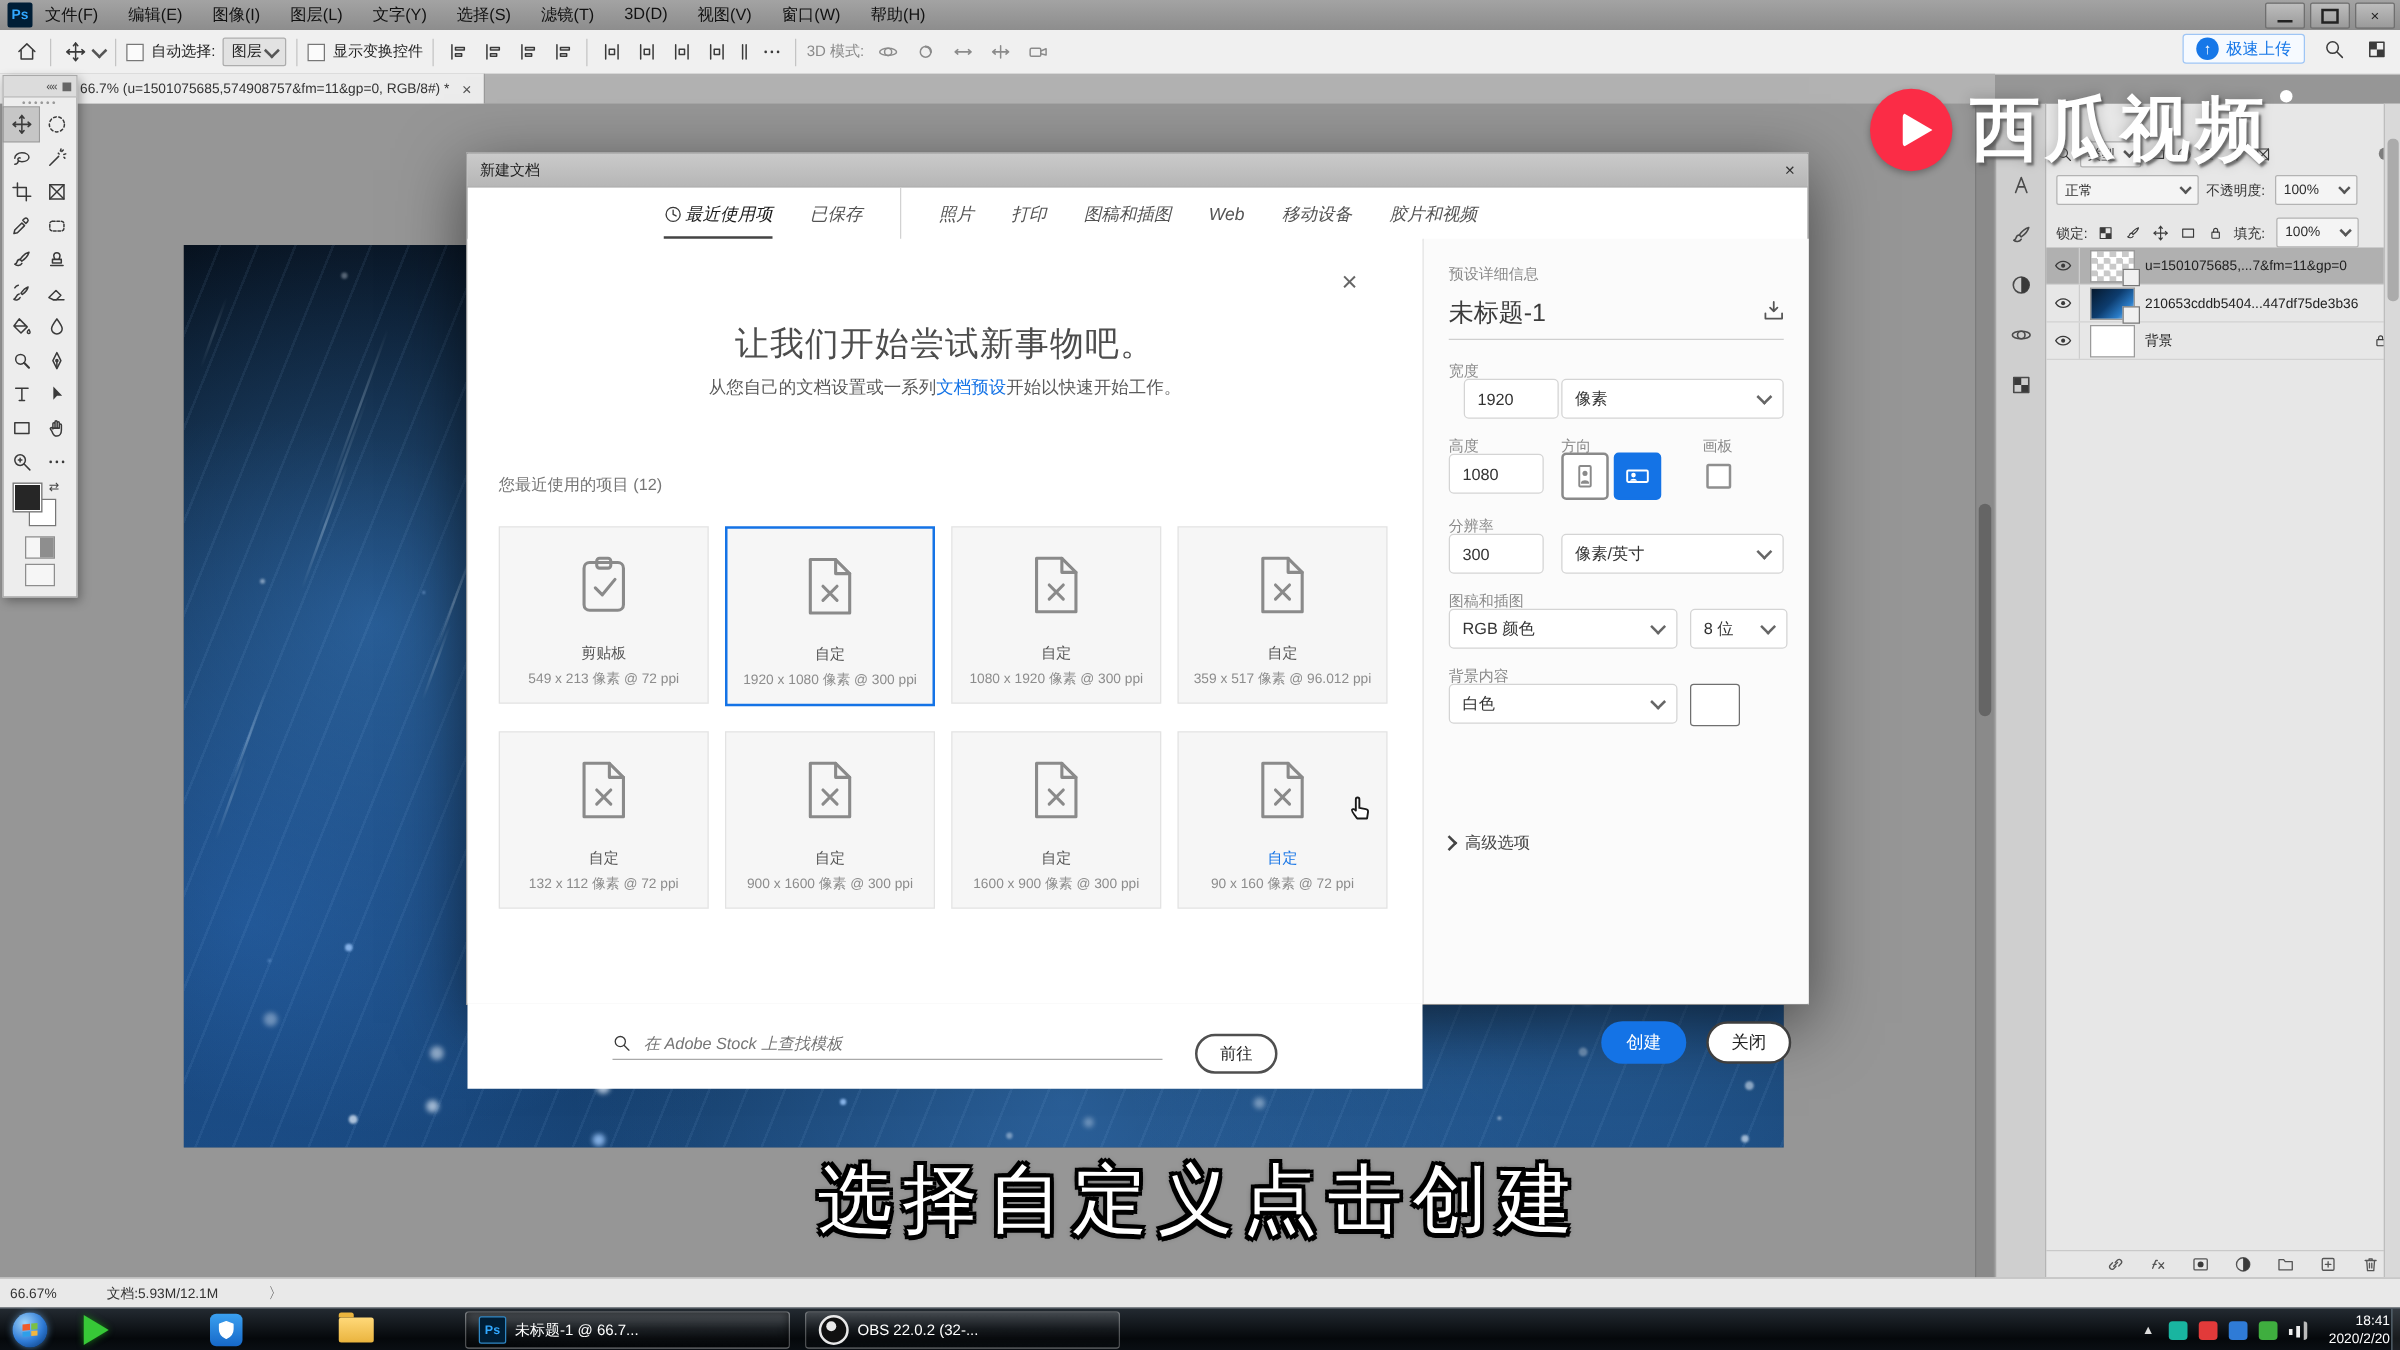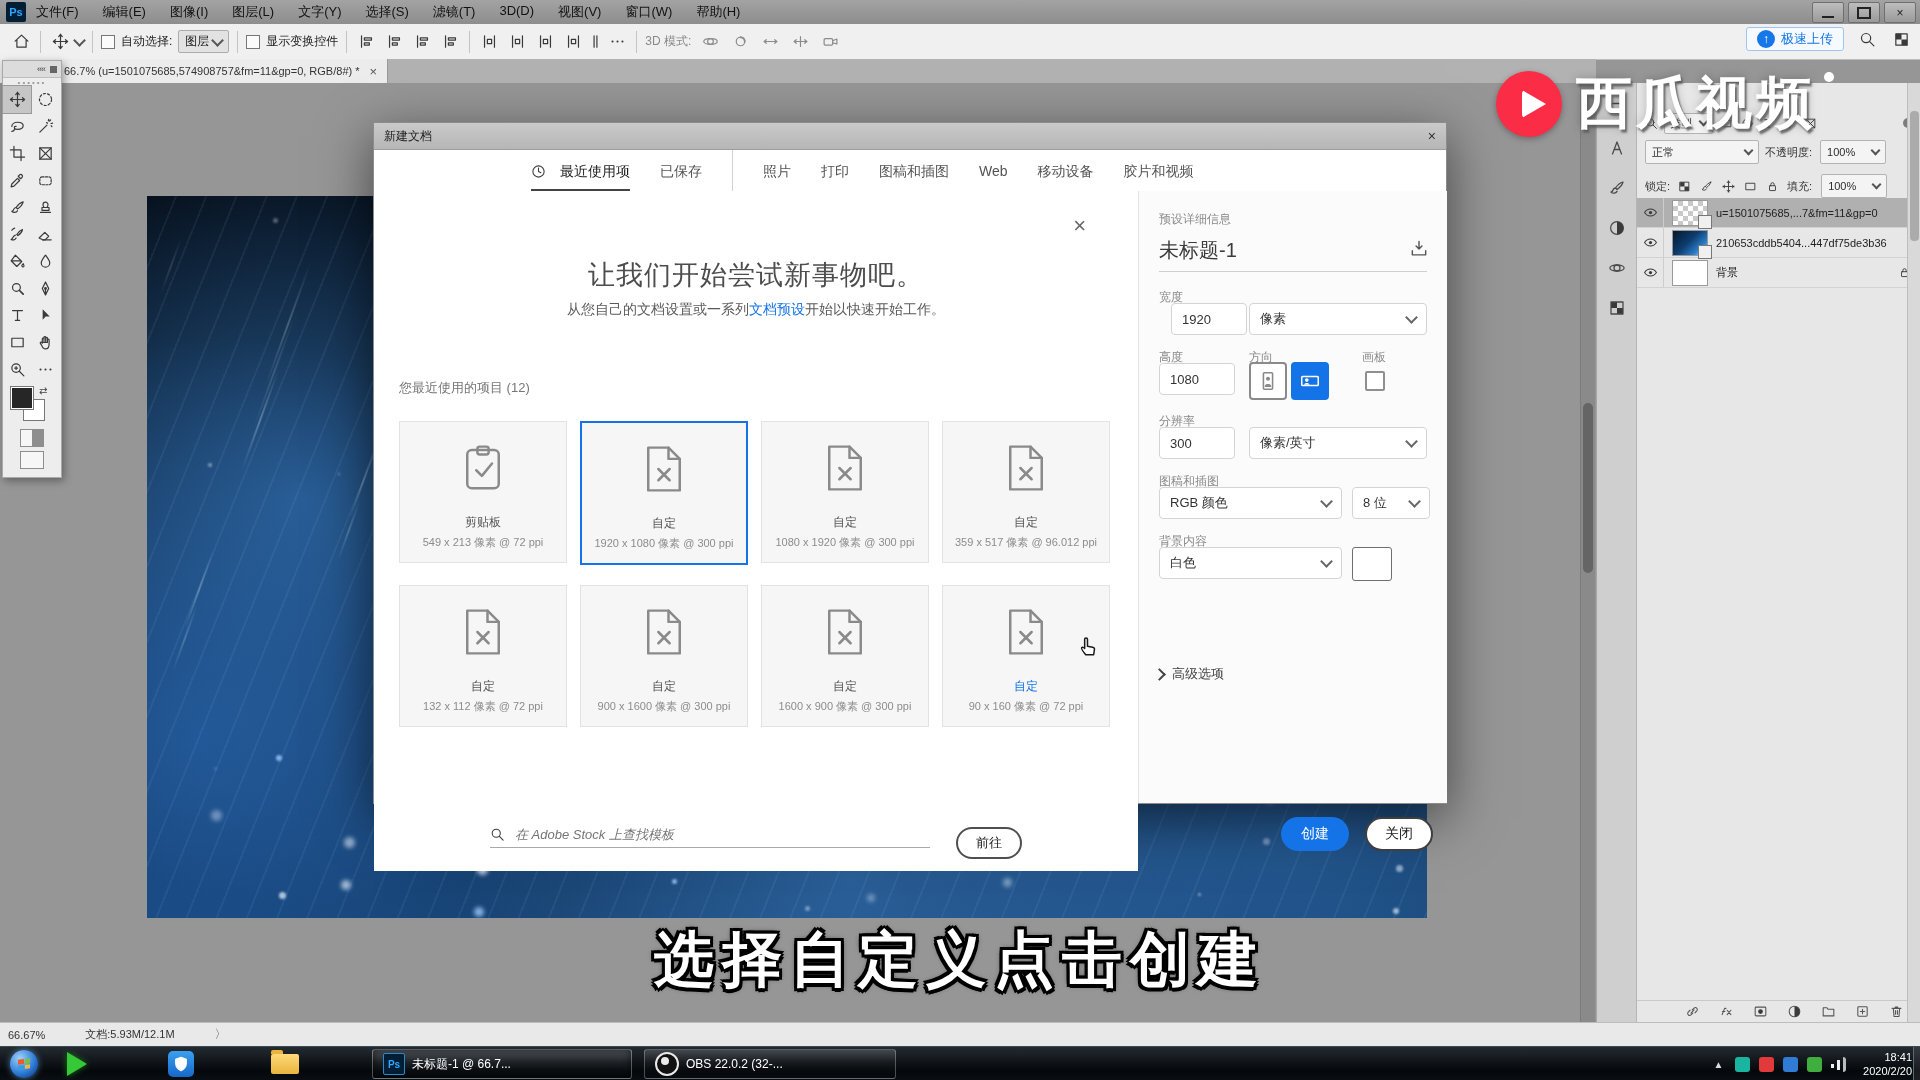--- a/index.html
+++ b/index.html
@@ -80,21 +80,21 @@
   .tbb{width:22px;height:16px;border:1px solid #8e8e8e;background:#f6f6f6;}
   .tbb.half{background:linear-gradient(90deg,#f6f6f6 50%,#8e8e8e 50%);}
 
   
   #dialog{left:373px;top:122px;width:1072px;height:680px;background:#fff;z-index:20;
           box-shadow:0 14px 50px rgba(0,0,0,.55);border:1px solid #8c8c8c;}
   #dlg-titlebar{height:26px;background:linear-gradient(#cacaca,#b6b6b6);border-bottom:1px solid #9d9d9d;
                 display:flex;align-items:center;padding:0 10px;font-size:12px;color:#1c1c1c;}
   #dlg-titlebar .x{margin-left:auto;color:#333;font-size:14px;}
   #dlg-tabs{height:42px;border-bottom:1px solid #e3e3e3;display:flex;align-items:center;gap:30px;padding-left:157px;font-size:14px;color:#535353;}
-  .dtab{display:flex;align-items:center;gap:14px;position:relative;height:42px;line-height:42px;}
+  .dtab{display:flex;align-items:center;gap:2px;position:relative;height:42px;line-height:42px;font-style:italic;}
   .dtab svg{width:15px;height:15px;display:none;}
   .dtab.has-clock svg{display:block;}
   .dtab.sel{color:#1c1c1c;}
   .dtab.sel:after{content:"";position:absolute;left:0;right:0;bottom:0;height:3px;background:#444;}
   .dtab.div-after{padding-right:30px;border-right:1px solid #d2d2d2;} 
   #dlg-body{position:absolute;left:0;top:68px;width:764px;height:612px;background:#fff;}
   #dlg-head{width:100%;text-align:center;top:66px;font-size:27px;color:#4d4d4d;letter-spacing:1px;}
   #dlg-sub{width:100%;text-align:center;top:110px;font-size:14px;color:#5a5a5a;}
   #dlg-sub a{color:#1473e6;text-decoration:none;}
   #recent-label{left:25px;top:188px;font-size:13px;color:#767676;}
@@ -182,21 +182,21 @@
 
   
   #watermark{left:1496px;top:66px;z-index:40;display:flex;align-items:center;gap:14px;}
   #wmlogo{width:66px;height:66px;border-radius:50%;background:#fb2c46;position:relative;box-shadow:0 2px 6px rgba(0,0,0,.3);}
   #wmlogo:after{content:"";position:absolute;left:26px;top:19px;border-left:24px solid #fff;border-top:14px solid transparent;border-bottom:14px solid transparent;border-radius:4px;}
   #wmtext{font-size:56px;font-weight:bold;color:#fff;letter-spacing:4px;
           text-shadow:2px 3px 2px rgba(90,90,90,.85), 0 0 10px rgba(0,0,0,.25);}
   #wmdot{width:10px;height:10px;border-radius:50%;background:#fff;align-self:flex-start;margin-top:6px;margin-left:-6px;}
 
   
-  #subtitle{left:0;top:920px;width:1920px;text-align:center;z-index:30;font-size:60px;font-weight:700;letter-spacing:8px;color:#fff;
+  #subtitle{left:0;top:920px;width:1920px;text-align:center;z-index:30;font-size:60px;font-weight:400;letter-spacing:8px;color:#fff;
     text-shadow:-3px -3px 0 #000,3px -3px 0 #000,-3px 3px 0 #000,3px 3px 0 #000,-3px 0 0 #000,3px 0 0 #000,0 -3px 0 #000,0 4px 0 #000,0 0 6px #000;}
 
   
   #cursor{left:1076px;top:632px;z-index:45;}
   #cursor svg{width:26px;height:26px;}
 
   
   #statusbar{left:0;top:1022px;width:1920px;height:24px;background:#e9e9e9;border-top:1px solid #bdbdbd;
              display:flex;align-items:center;font-size:11px;color:#333;gap:40px;padding-left:8px;box-sizing:border-box;}
   #statusbar .arr{color:#555;font-size:12px;}

